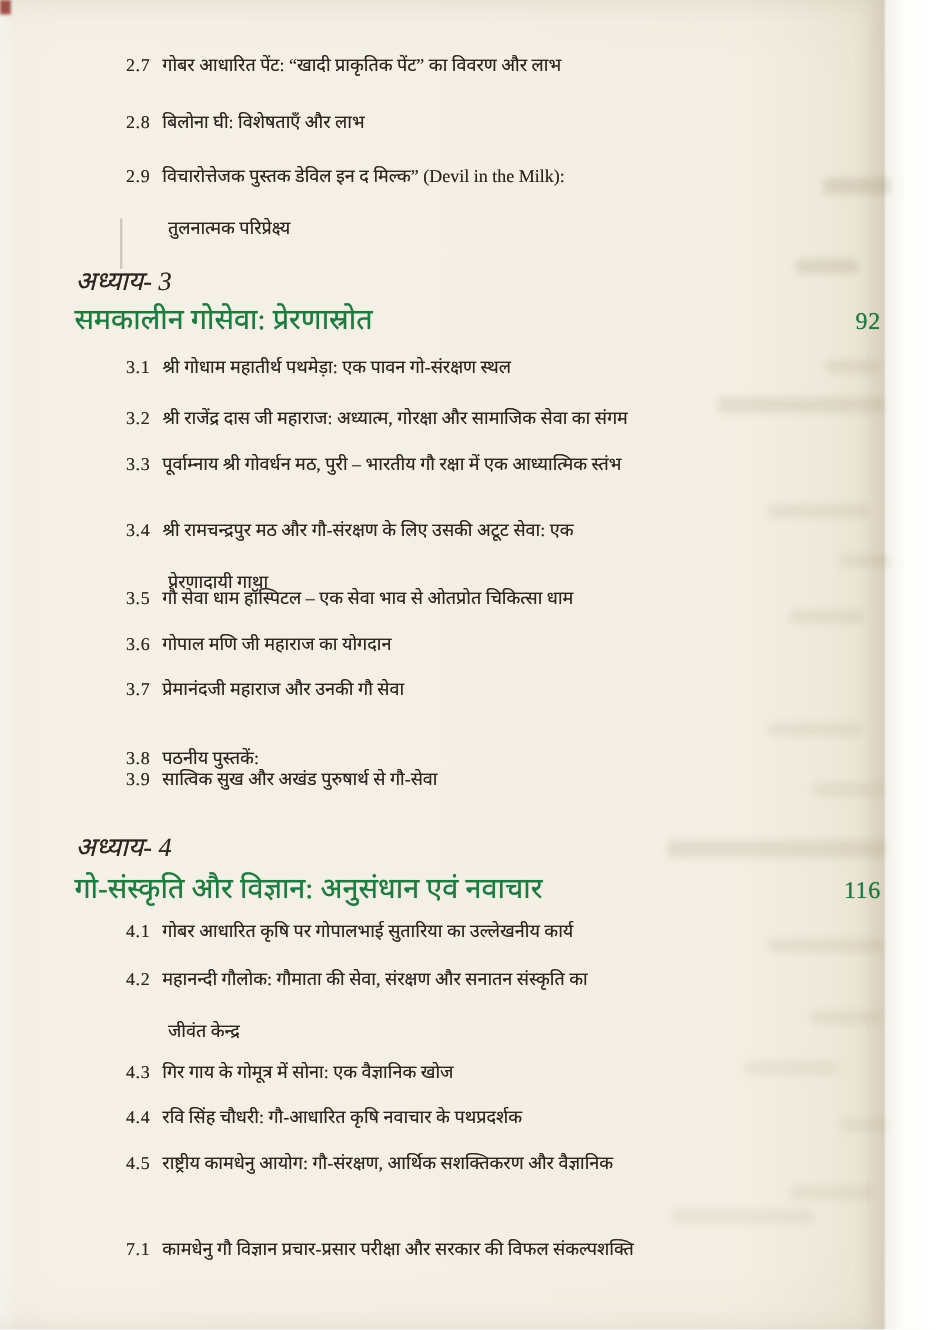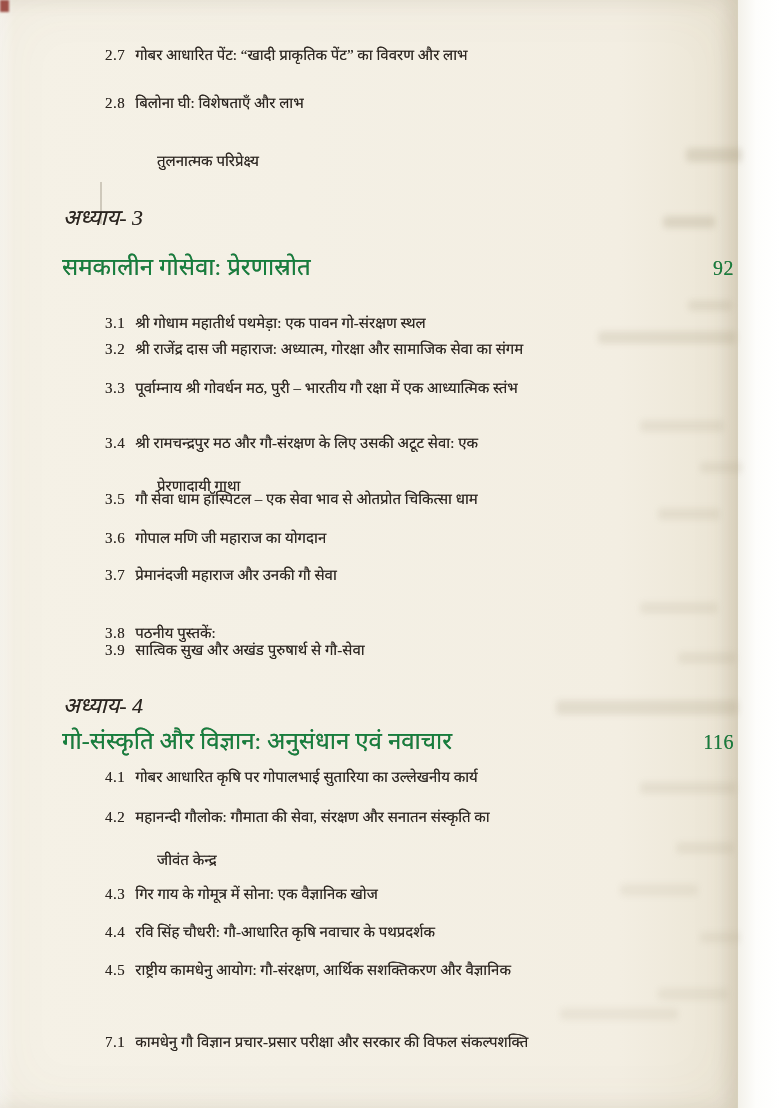--- a/index.html
+++ b/index.html
@@ -27,21 +27,21 @@
     position:absolute;left:100px;top:182px;width:2px;height:42px;
     background:rgba(120,108,88,0.30);filter:blur(0.6px);
   }
   
   .row{position:absolute;color:#2b2520;}
   .item{
     left:105px;width:578px;font-size:15px;line-height:30px;
     text-shadow:0 0 0.5px rgba(43,37,32,0.55);
   }
   .item .num{display:inline-block;margin-right:10px;letter-spacing:0.5px;}
-  .item .l2{margin-left:52px;margin-top:13px;}
+  .item .l2{margin-left:35px;margin-top:13px;}
   .chapter-label{
     left:63px;font-size:22px;font-style:italic;line-height:28px;
     text-shadow:0 0 0.5px rgba(43,37,32,0.5);
   }
   .chapter-heading{
     left:62px;right:46px;display:flex;justify-content:space-between;align-items:baseline;
     font-weight:normal;font-size:24px;line-height:32px;color:#15803d;
     text-shadow:0 0 0.6px rgba(34,29,24,0.6);
   }
   .ch-page{font-size:20px;letter-spacing:0.5px;}
@@ -59,30 +59,31 @@
 <div class="corner-mark"></div>
 <div class="crease"></div>
 
 <div class="row item" style="top:40px">
   <span class="num">2.7</span><span>गोबर आधारित पेंट: “खादी प्राकृतिक पेंट” का विवरण और लाभ</span>
 </div>
 <div class="row item" style="top:88px">
   <span class="num">2.8</span><span>बिलोना घी: विशेषताएँ और लाभ</span>
 </div>
 <div class="row item" style="top:133px">
+  <div class="l1"><span class="num">2.9</span><span>विचारोत्तेजक पुस्तक डेविल इन द मिल्क” (Devil in the Milk):</span></div>
   <div class="l2">तुलनात्मक परिप्रेक्ष्य</div>
 </div>
 
-<div class="row chapter-label" style="top:204px">अध्याय- 3</div>
+<div class="row chapter-label" style="top:221px">अध्याय- 3</div>
 <div class="row chapter-heading" style="top:251px">
   <span class="ch-title">समकालीन गोसेवा: प्रेरणास्रोत</span>
   <span class="ch-page">92</span>
 </div>
 
-<div class="row item" style="top:308px">
+<div class="row item" style="top:292px">
   <span class="num">3.1</span><span>श्री गोधाम महातीर्थ पथमेड़ा: एक पावन गो-संरक्षण स्थल</span>
 </div>
 <div class="row item" style="top:334px">
   <span class="num">3.2</span><span>श्री राजेंद्र दास जी महाराज: अध्यात्म, गोरक्षा और सामाजिक सेवा का संगम</span>
 </div>
 <div class="row item" style="top:373px">
   <span class="num">3.3</span><span>पूर्वाम्नाय श्री गोवर्धन मठ, पुरी – भारतीय गौ रक्षा में एक आध्यात्मिक स्तंभ</span>
 </div>
 <div class="row item" style="top:428px">
   <div class="l1"><span class="num">3.4</span><span>श्री रामचन्द्रपुर मठ और गौ-संरक्षण के लिए उसकी अटूट सेवा: एक</span></div>

